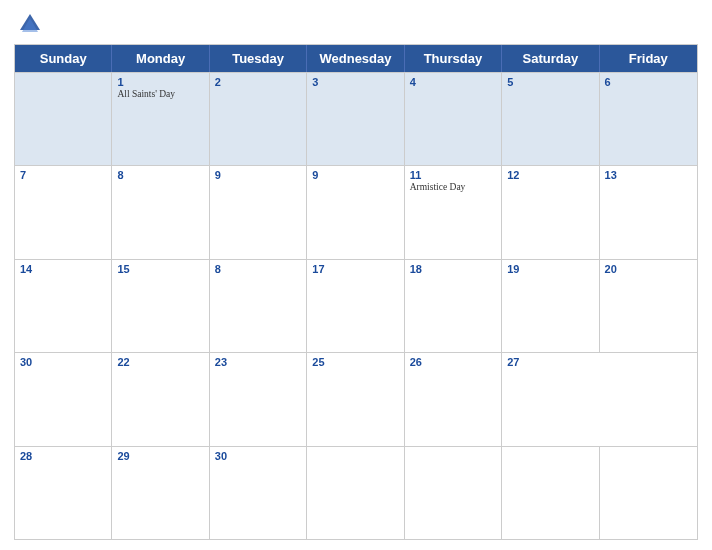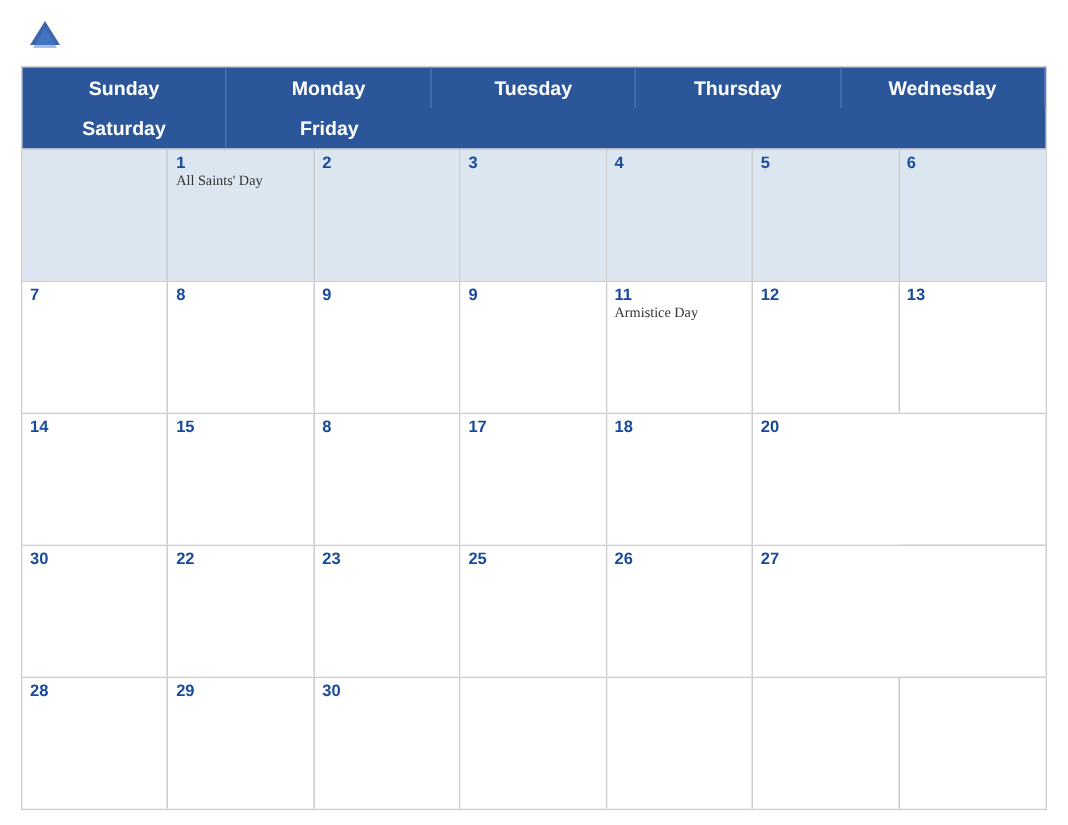--- a/index.html
+++ b/index.html
@@ -73,21 +73,21 @@
 
     .calendar {
       flex: 1;
       display: flex;
       flex-direction: column;
       border: 1px solid #ccc;
     }
 
     .day-headers {
       display: grid;
-      grid-template-columns: repeat(5, 1fr);
+      grid-template-columns: repeat(7, 1fr);
       background: #2b579a;
     }
 
     .day-header {
       color: #fff;
       text-align: center;
       padding: 6px 4px;
       font-size: 13px;
       font-weight: bold;
       border-right: 1px solid #4a6db5;
@@ -159,22 +159,22 @@
     </div>
     <div class="title"></div>
     <div class="region"></div>
   </div>
 
   <div class="calendar">
     <div class="day-headers">
     <div class="day-header">Sunday</div>
         <div class="day-header">Monday</div>
         <div class="day-header">Tuesday</div>
+        <div class="day-header">Wednesday</div>
         <div class="day-header">Thursday</div>
-        <div class="day-header">Wednesday</div>
         <div class="day-header">Saturday</div>
         <div class="day-header">Friday</div>
       </div>
 
     <div class="calendar-body">
     <div class="week-row">
           <div class="day-cell"></div>
           <div class="day-cell">
             <span class="day-number">1</span>
             <span class="holiday-name">All Saints' Day</span>
@@ -229,20 +229,23 @@
           <div class="day-cell">
             <span class="day-number">8</span>
           </div>
           <div class="day-cell">
             <span class="day-number">17</span>
           </div>
           <div class="day-cell">
             <span class="day-number">18</span>
           </div>
           <div class="day-cell">
+            <span class="day-number">19</span>
+          </div>
+          <div class="day-cell">
             <span class="day-number">20</span>
           </div>
         </div>
         <div class="week-row">
           <div class="day-cell">
             <span class="day-number">30</span>
           </div>
           <div class="day-cell">
             <span class="day-number">22</span>
           </div>

